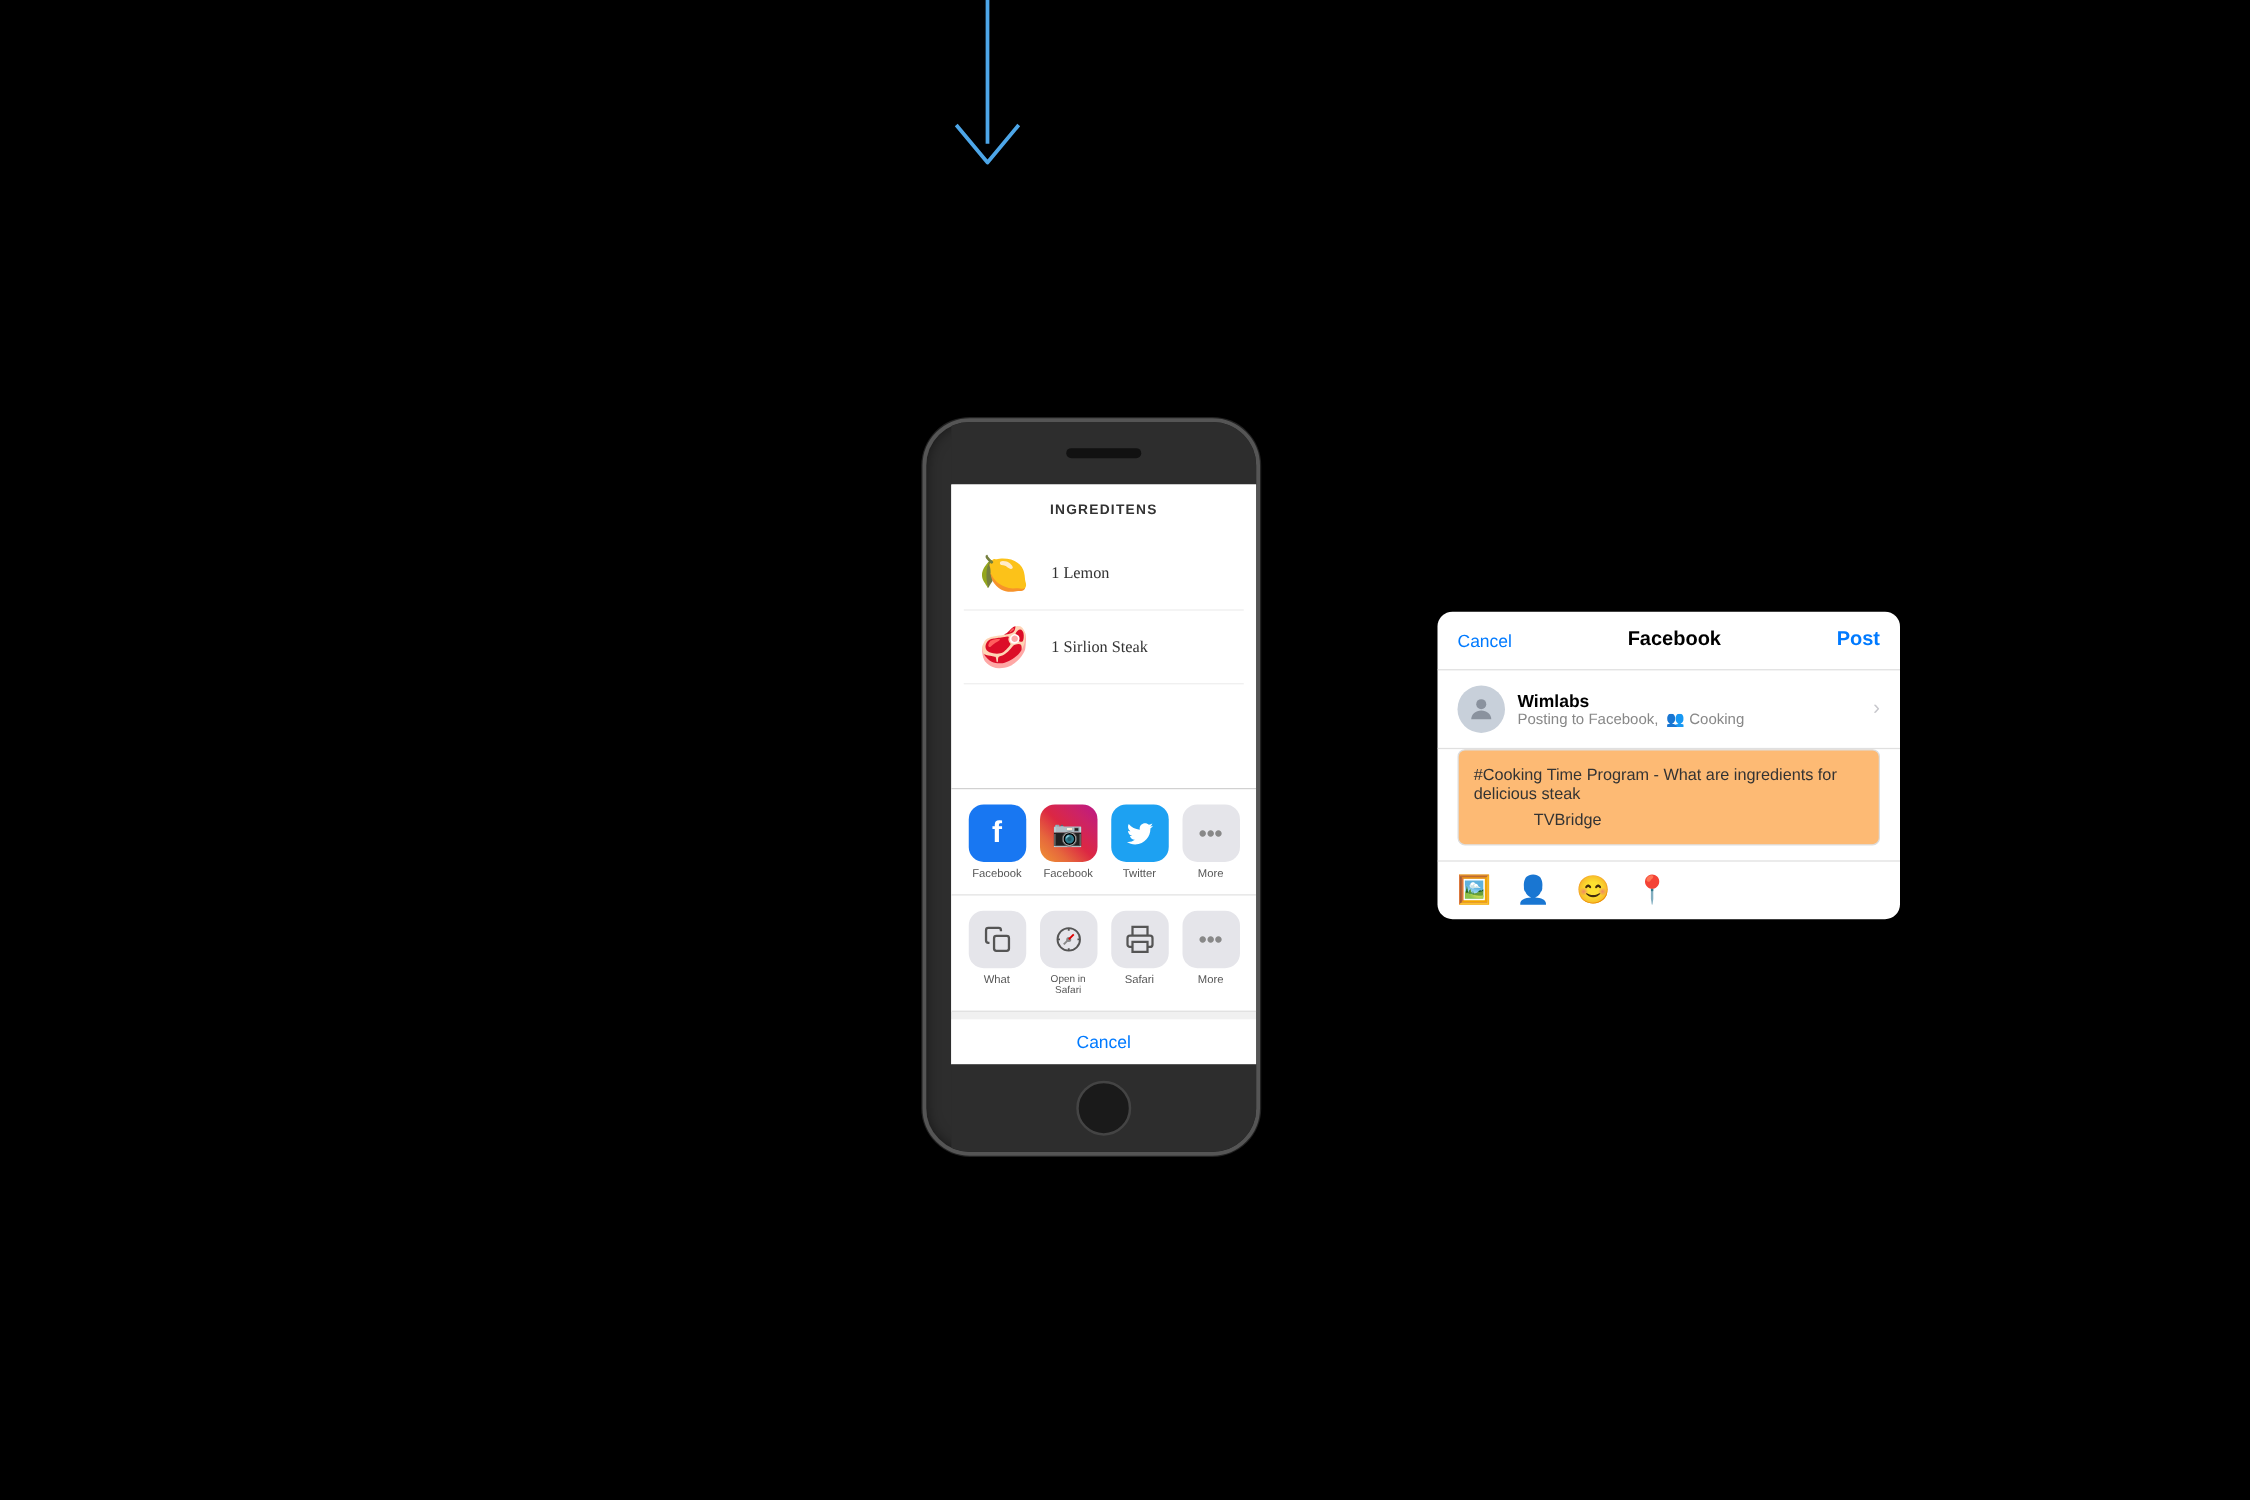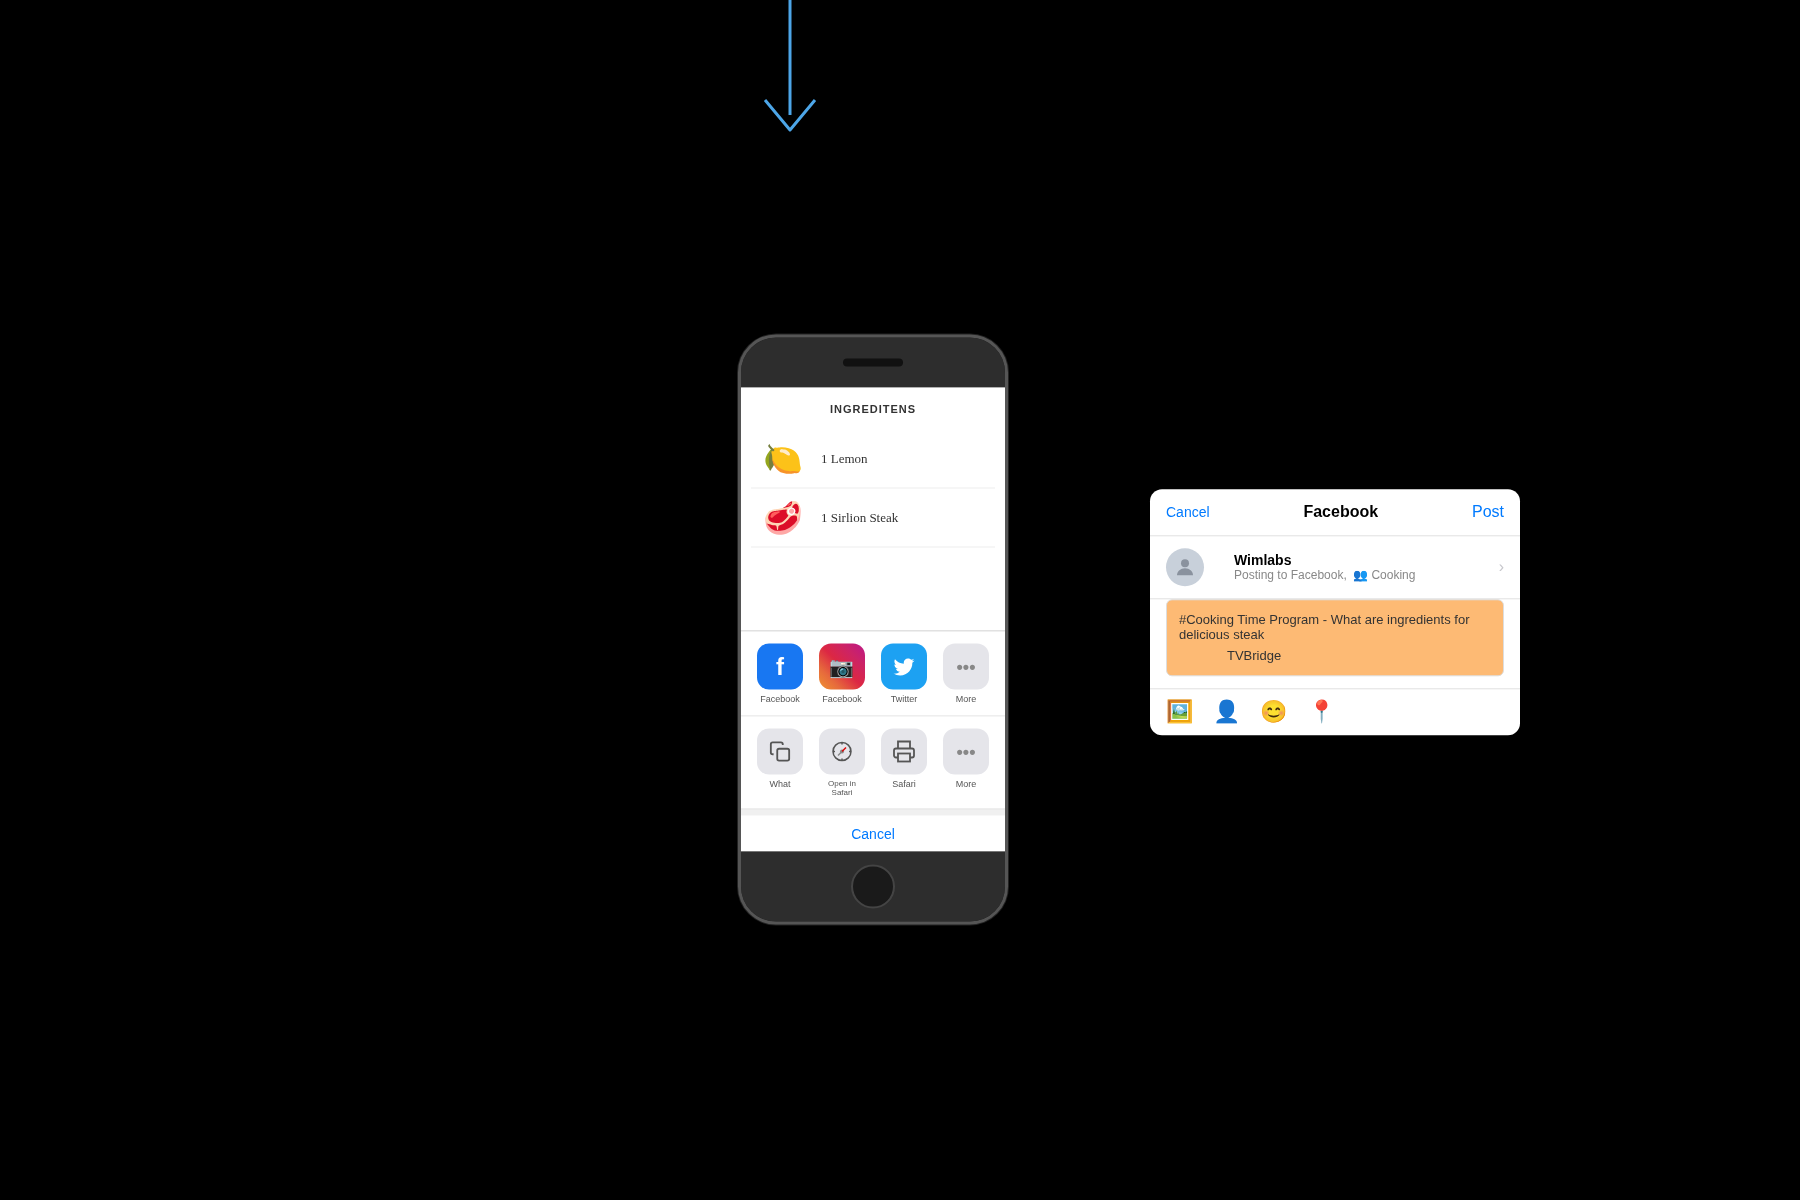--- a/index.html
+++ b/index.html
@@ -25,20 +25,21 @@
       width: 270px;
       height: 590px;
       background: #2d2d2d;
       border-radius: 38px;
       border: 3px solid #555;
       box-shadow: 0 0 0 1px #222, inset 0 0 10px rgba(0,0,0,0.5);
       display: flex;
       flex-direction: column;
       align-items: center;
       overflow: hidden;
+      padding-left: 20px;
     }
 
     .phone-top-bar {
       width: 100%;
       height: 50px;
       background: #2d2d2d;
       display: flex;
       justify-content: center;
       align-items: center;
       flex-shrink: 0;
@@ -207,35 +208,34 @@
 
     .fb-title {
       font-size: 16px;
       font-weight: 700;
       color: #000;
     }
 
     .fb-post {
       color: #007aff;
       font-size: 16px;
-      font-weight: 400;
+      font-weight: 700;
     }
 
     .fb-user-row {
       display: flex;
       align-items: center;
       padding: 12px 16px;
       border-bottom: 1px solid #e0e0e0;
       justify-content: space-between;
     }
 
     .fb-user-info {
       display: flex;
       align-items: center;
-      gap: 20px;
     }
 
     .fb-avatar {
       width: 38px;
       height: 38px;
       border-radius: 50%;
       background: #c8d0da;
       display: flex;
       align-items: center;
       justify-content: center;

